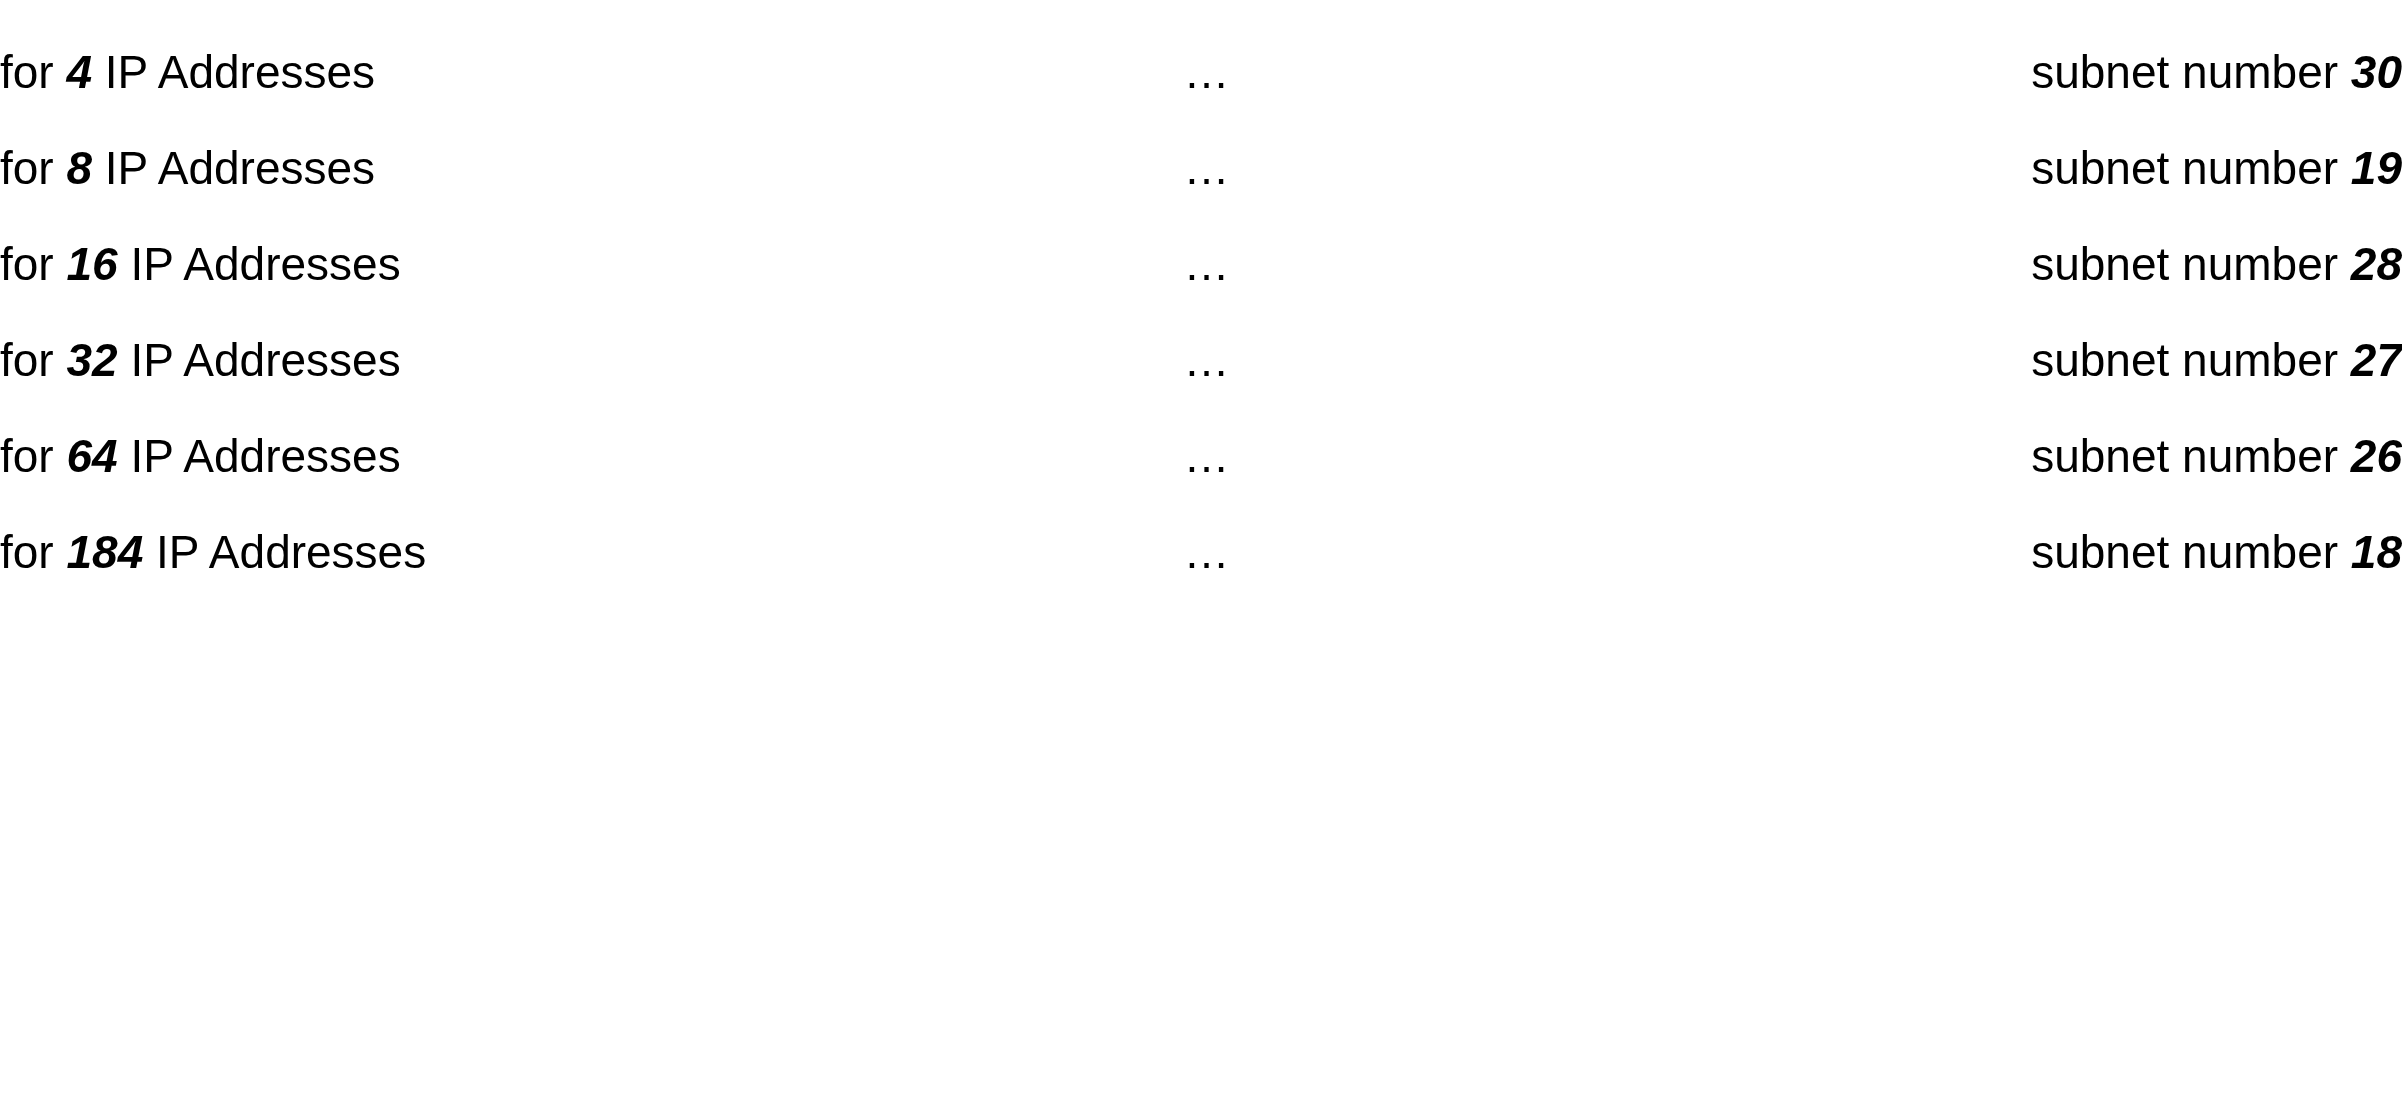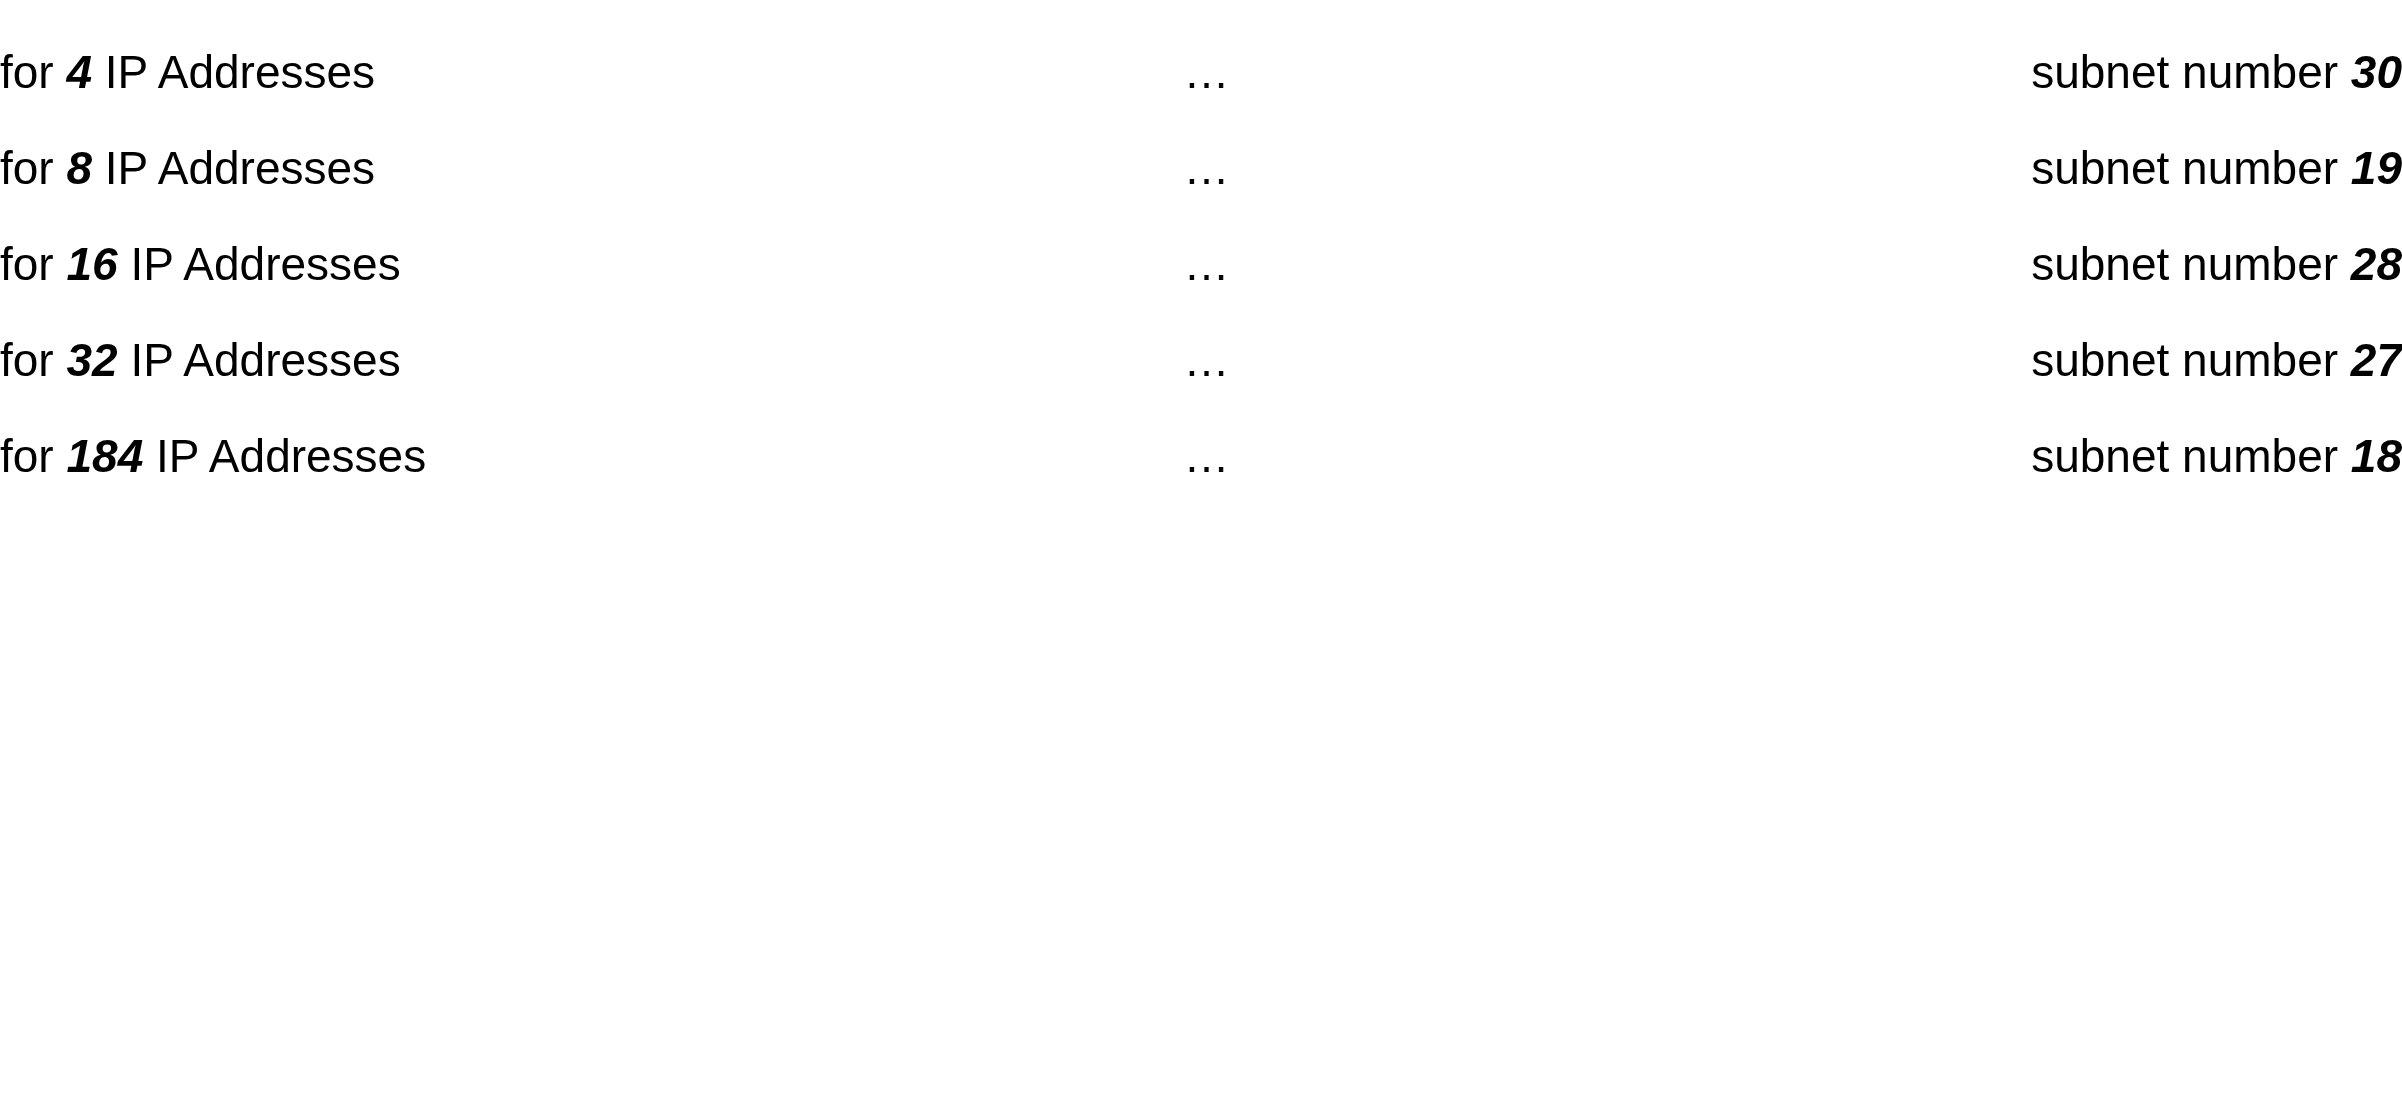--- a/index.html
+++ b/index.html
@@ -86,20 +86,25 @@
         <td class="col-ellipsis"><span class="ellipsis-glyph">…</span></td>
         <td class="col-subnet"><span>subnet number</span> <span class="emph">28</span></td>
       </tr>
 
       <tr>
         <td class="col-size"><span>for</span> <span class="emph">32</span> <span>IP Addresses</span></td>
         <td class="col-ellipsis"><span class="ellipsis-glyph">…</span></td>
         <td class="col-subnet"><span>subnet number</span> <span class="emph">27</span></td>
       </tr>
 
+      <tr>
+        <td class="col-size"><span>for</span> <span class="emph">64</span> <span>IP Addresses</span></td>
+        <td class="col-ellipsis"><span class="ellipsis-glyph">…</span></td>
+        <td class="col-subnet"><span>subnet number</span> <span class="emph">26</span></td>
+      </tr>
 
       <tr>
         <td class="col-size"><span>for</span> <span class="emph">184</span> <span>IP Addresses</span></td>
         <td class="col-ellipsis"><span class="ellipsis-glyph">…</span></td>
         <td class="col-subnet"><span>subnet number</span> <span class="emph">18</span></td>
       </tr>
 
 
     </tbody>
   </table>

